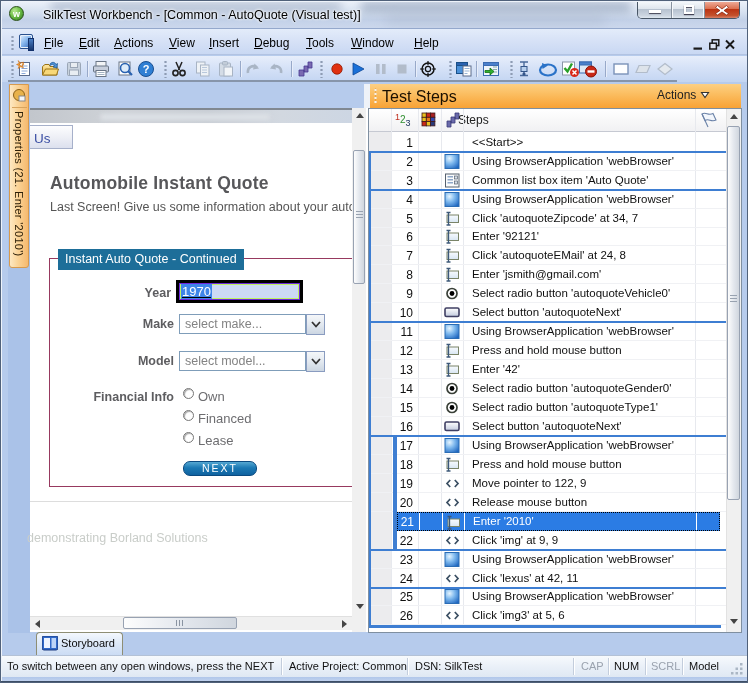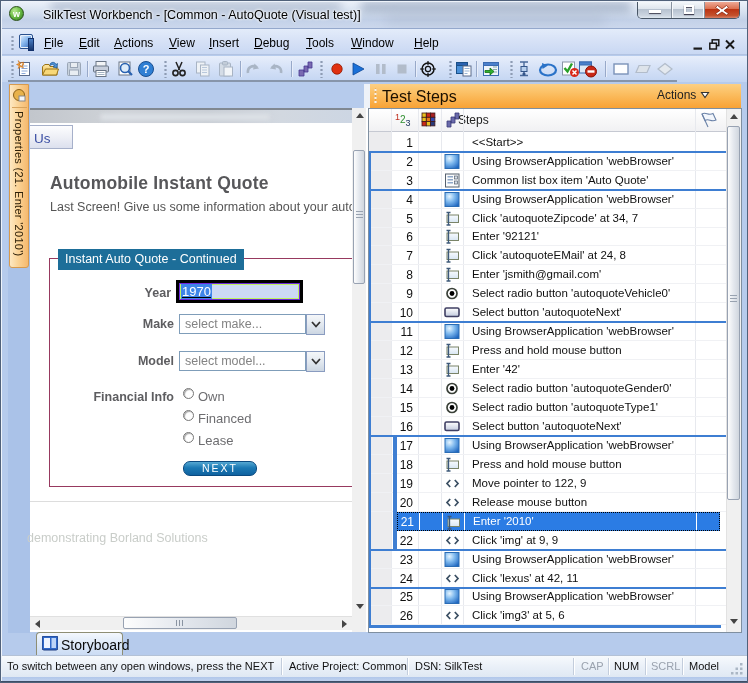--- a/index.html
+++ b/index.html
@@ -86,21 +86,21 @@
 .row .num { position:absolute; left:0; width:44px; text-align:right; top:3px; font-size:12px; }
 .row .txt { position:absolute; left:103px; top:3px; white-space:nowrap; }
 .row .ic { position:absolute; left:75px; top:1px; width:17px; height:17px; }
 .gline { position:absolute; left:0; width:357px; height:2px; background:#3e7ed2; }
 .gbar { position:absolute; left:6px; width:2px; background:#3e7ed2; }
 .row.sel { left:28px; width:323px; background:#2b7ce4; border:1px dotted #000; color:#fff;padding-left:16px; }
 .row.sel .num { color:#fff; top:2px; }
 .row.sel .txt { top:2px; }
 
 #storytab { left:36px; top:632px; width:87px; height:23px; background:linear-gradient(180deg,#f4f8fd 0%,#dce8f8 50%,#cbdcf4 100%); border:1px solid #8e8e74; border-bottom:none; border-radius:4px 4px 0 0; }
-#storytab .t { position:absolute; left:24px; top:4px; font-size:14px; color:#0a0a0a; }
+#storytab .t { position:absolute; left:24px; top:4px; font-size:11px; color:#0a0a0a; }
 
 #statusbar { left:1px; top:655px; width:746px; height:22px; background:linear-gradient(180deg,#f7fafd 0%,#eaf0f8 50%,#dfe8f3 100%); border-top:1px solid #b4c2d6; font-size:11px; color:#111; }
 #statusbar .seg { position:absolute; top:4px; white-space:nowrap; }
 #statusbar .ssep { position:absolute; top:2px; width:1px; height:17px; background:#c3cddc; box-shadow:1px 0 0 #fff; }
 #botborder { left:1px; top:677px; width:746px; height:5px; background:linear-gradient(180deg,#b0c6ea,#c3d4ef); }
 </style>
 </head>
 <body>
 <svg width="0" height="0" style="position:absolute">
     <defs>

